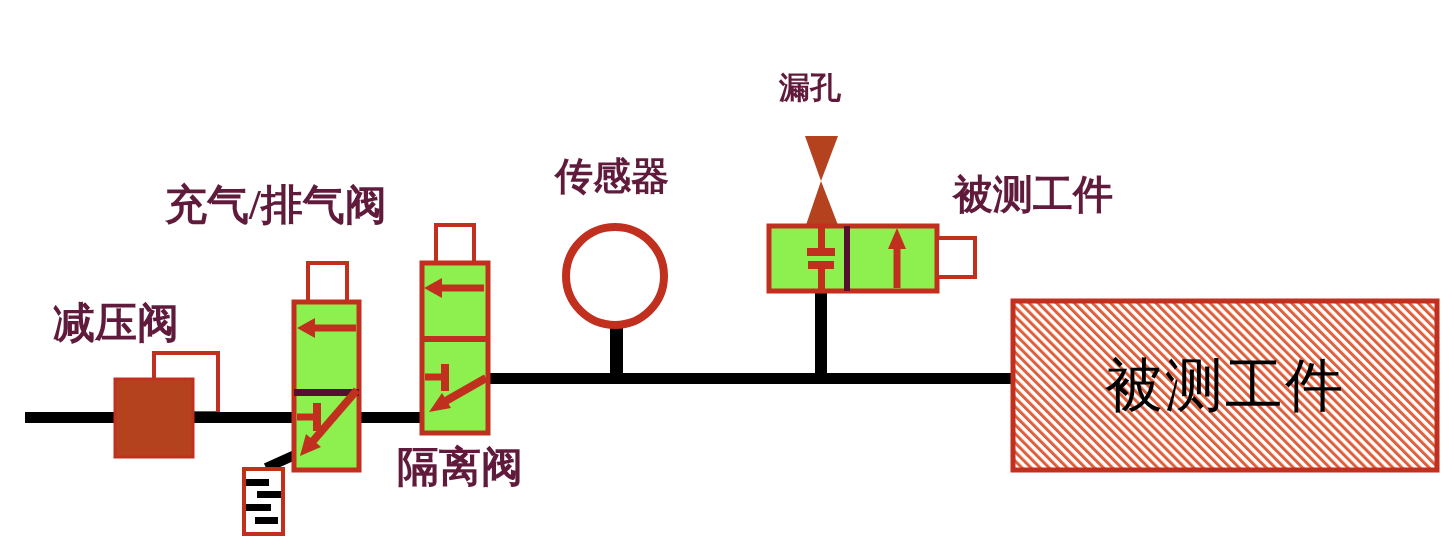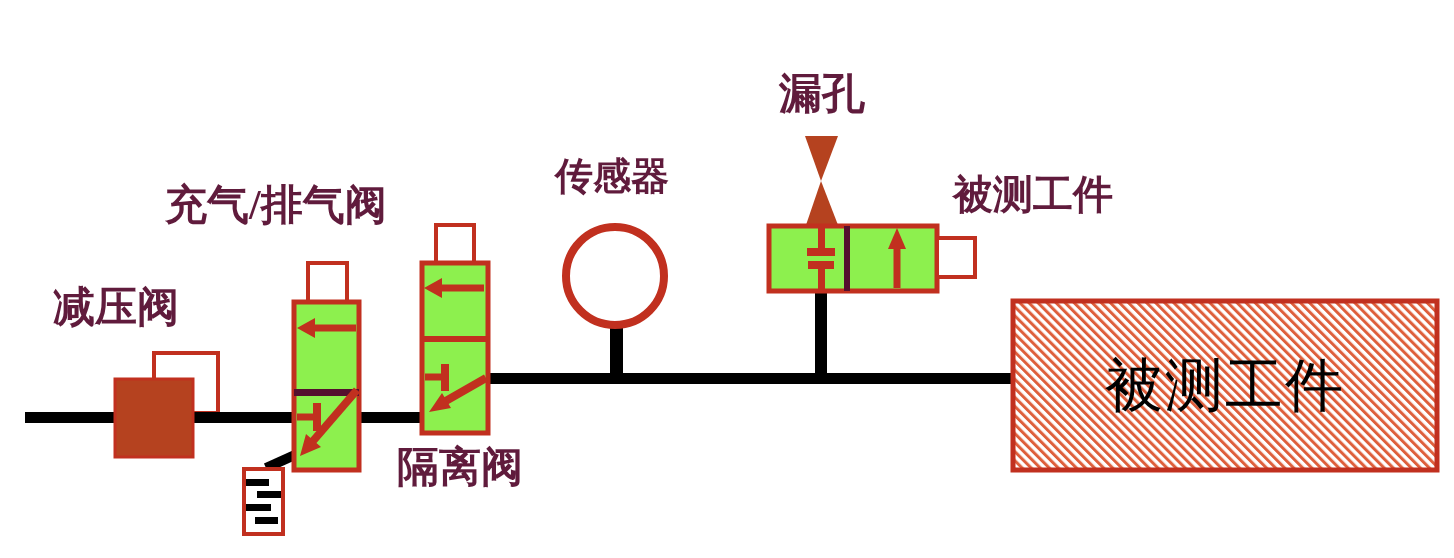--- a/index.html
+++ b/index.html
@@ -42,21 +42,21 @@
   .lbl{
     position:absolute;
     color:var(--label-maroon);
     font-weight:bold;
     white-space:nowrap;
     line-height:1;
   }
   .lbl-42{font-size:42px;}
   .lbl-40{font-size:40px;}
   .lbl-38{font-size:38px;}
-  .lbl-36{font-size:43px;}
+  .lbl-36{font-size:31px;}
   .gt-tag{
     position:absolute;left:563px;top:227px;width:104px;height:100px;
     display:flex;align-items:center;justify-content:center;
     color:var(--label-maroon);font-size:54px;font-weight:400;
   }
   .workpiece-label{
     position:absolute;left:1013px;top:301px;width:424px;height:169px;
     display:flex;align-items:center;justify-content:center;
     color:#000;font-size:58px;font-weight:400;letter-spacing:2px;
   }
@@ -134,21 +134,21 @@
       <rect class="red-fill" x="808" y="261" width="26" height="8"></rect>
       <rect class="red-fill" x="818" y="268" width="7" height="22"></rect>
       <line class="red-shaft" x1="897" y1="288" x2="897" y2="246"></line>
       <polygon class="red-fill" points="897,228 888,249 906,249"></polygon>
       <rect class="pilot" x="937" y="238" width="38" height="39"></rect>
     </g>
 
     <rect class="workpiece-rect" x="1013" y="301" width="424" height="169" fill="url(#hatch)"></rect>
   </svg>
 
-  <div class="lbl lbl-42" style="left:53px;top:286px;">减压阀</div>
+  <div class="lbl lbl-42" style="left:53px;top:302px;">减压阀</div>
 
   <div class="lbl lbl-42" style="left:165px;top:184px;">充气/排气阀</div>
 
   <div class="lbl lbl-42" style="left:397px;top:446px;">隔离阀</div>
 
   <div class="lbl lbl-38" style="left:555px;top:157px;">传感器</div>
 
   <div class="lbl lbl-36" style="left:779px;top:72px;">漏孔</div>
 
   <div class="lbl lbl-40" style="left:953px;top:175px;">被测工件</div>

